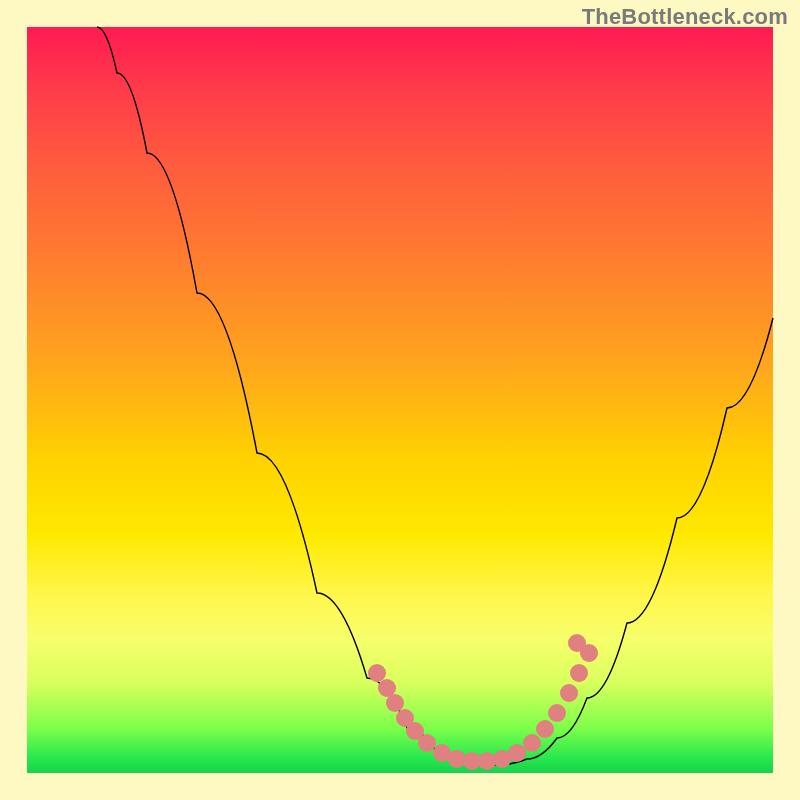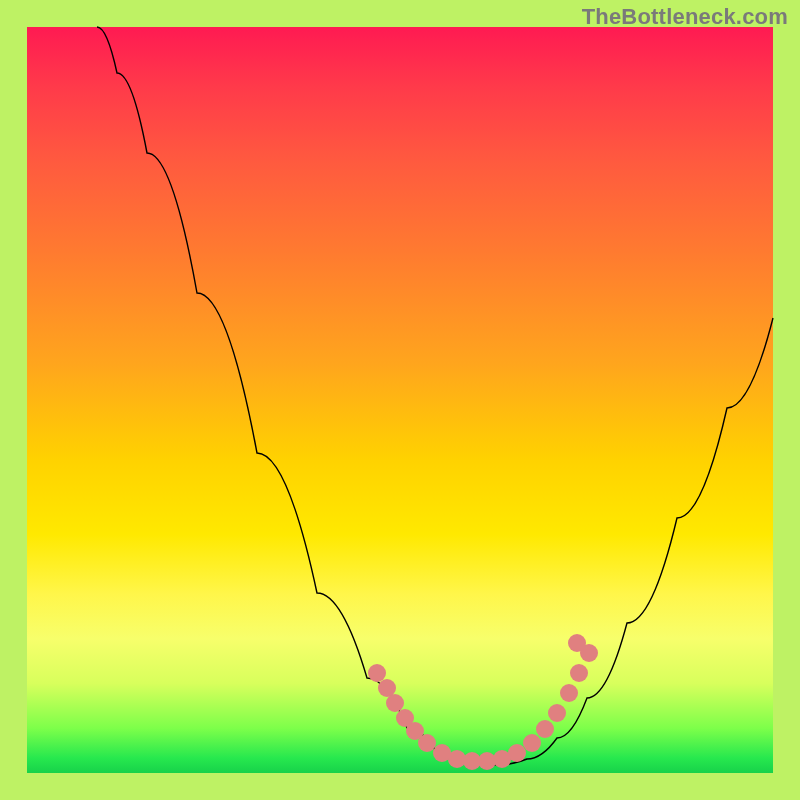--- a/index.html
+++ b/index.html
@@ -9,21 +9,21 @@
     height: 800px;
     background: #000;
     overflow: hidden;
   }
   .frame {
     position: absolute;
     left: 0;
     top: 0;
     width: 800px;
     height: 800px;
-    background: #bef264;
+    background: #fef9c3;
   }
   .watermark {
     position: absolute;
     top: 4px;
     right: 12px;
     font-family: Arial, Helvetica, sans-serif;
     font-size: 22px;
     font-weight: bold;
     color: #7a7a7a;
     letter-spacing: 0.2px;

